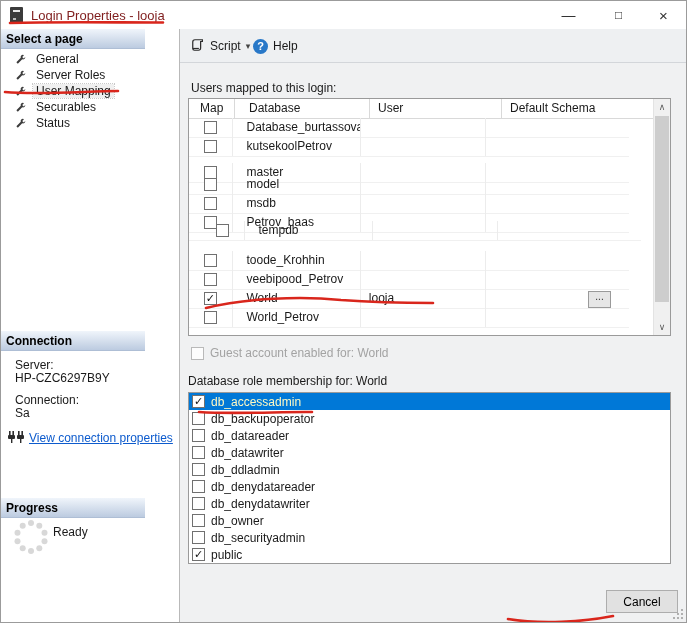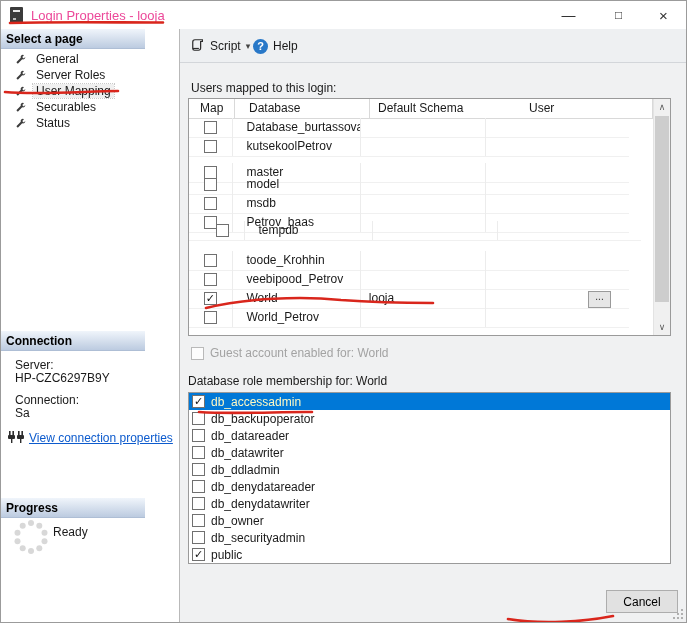--- a/index.html
+++ b/index.html
@@ -5,21 +5,21 @@
   html,body{margin:0;padding:0;background:#cfcfcf;}
   .win{position:relative;width:685px;height:621px;border:1px solid #9b9b9b;background:#ffffff;
        font-family:"Liberation Sans","DejaVu Sans",sans-serif;font-size:12px;color:#1a1a1a;overflow:hidden;}
   .abs{position:absolute;}
 
   
   .titlebar{left:0;top:0;width:685px;height:28px;background:#ffffff;}
   .app-icon{left:9px;top:6px;width:13px;height:16px;background:#3b3b3b;border-radius:1px;}
   .app-icon:before{content:"";position:absolute;left:3px;top:3px;width:7px;height:2px;background:#e8e8e8;}
   .app-icon:after{content:"";position:absolute;left:3px;top:11px;width:3px;height:2px;background:#bdbdbd;}
-  .title-text{left:30px;top:7px;font-size:13px;color:#ec4899;}
+  .title-text{left:30px;top:7px;font-size:13px;color:#7f1d1d;}
   .winbtn{top:0;width:45px;height:28px;display:flex;align-items:center;justify-content:center;font-size:14px;color:#333;cursor:default;}
   .winbtn.min{left:545px;} .winbtn.max{left:595px;font-size:12px;} .winbtn.close{left:640px;font-size:15px;}
 
   
   .sidebar{left:0;top:28px;width:178px;height:593px;background:#ffffff;border-right:1px solid #b9b9b9;}
   .sec-header{left:0;width:144px;height:20px;background:linear-gradient(#f0f5fb,#bccbe0);
               font-weight:bold;color:#000;padding:3px 0 0 5px;box-sizing:border-box;border-bottom:1px solid #aebed5;}
   .side-item{left:0;width:177px;height:16px;display:flex;align-items:center;padding-left:14px;box-sizing:border-box;gap:7px;}
   .side-item .lbl{padding:0 3px;text-align:center;}
   .side-item.sel .lbl{background:#f0f0f0;outline:1px dotted #c9c9c9;}
@@ -191,22 +191,22 @@
     <span class="help-circle">?</span>
     <span>Help</span>
   </div>
 
   <div class="abs field-label" style="left:190px;top:80px;">Users mapped to this login:</div>
 
   <div class="abs gtable">
     <div class="thead">
       <div class="th c0">Map</div>
       <div class="th c1">Database</div>
+      <div class="th c2">User</div>
       <div class="th c3">Default Schema</div>
-      <div class="th c2">User</div>
     </div>
 
     <div class="trow" style="top:19px;">
       <div class="td c0">
           <span class="cb"></span>
         </div>
       <div class="td c1">Database_burtassova</div>
       <div class="td c2"></div>
       <div class="td c3"></div>
     </div>

